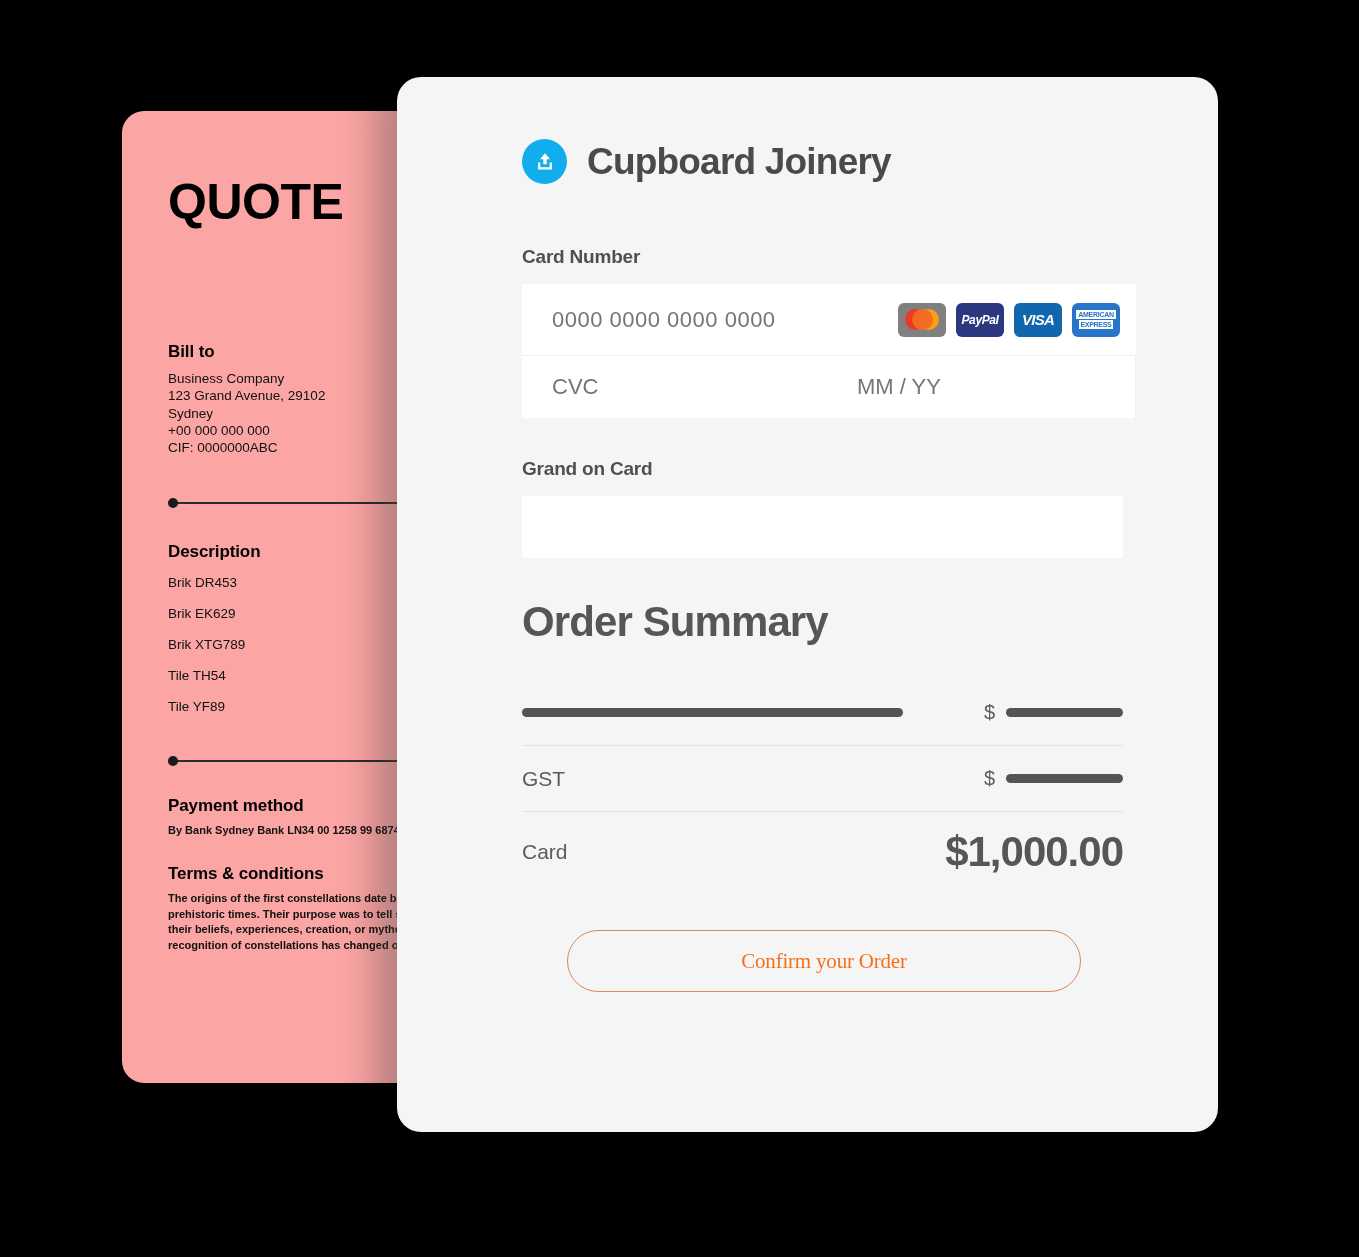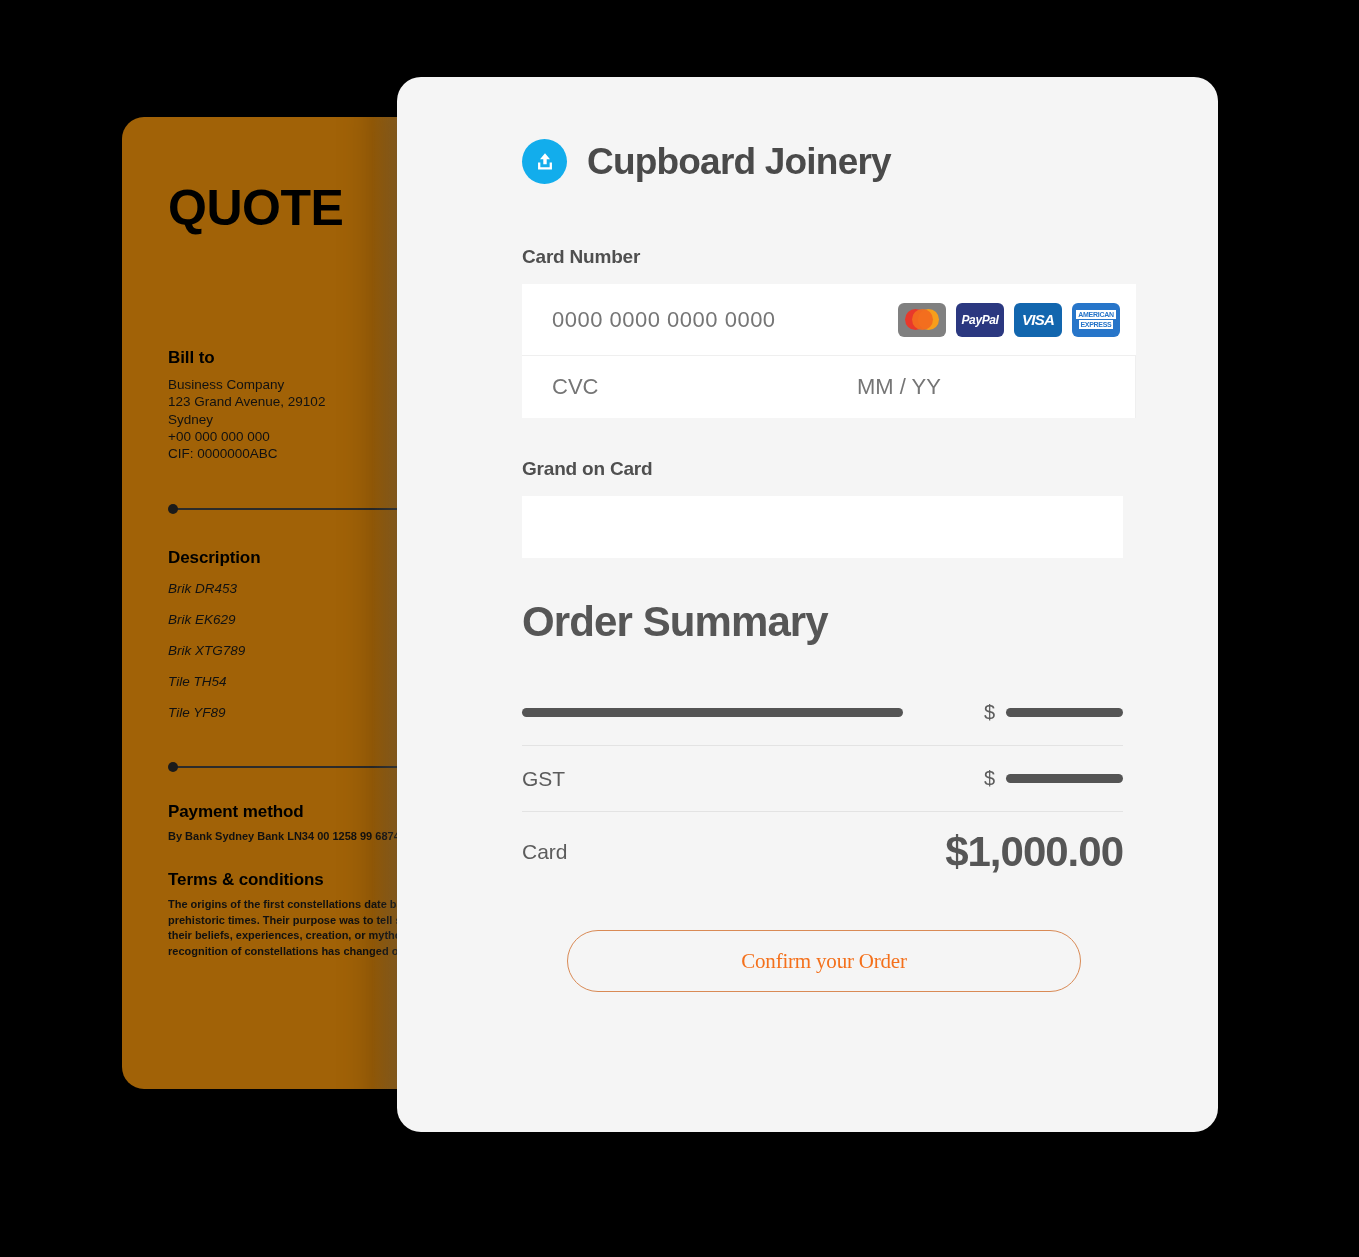--- a/index.html
+++ b/index.html
@@ -16,24 +16,24 @@
     position: relative;
     width: 1359px;
     height: 1257px;
     background: #000000;
   }
 
   
   #quote-card {
     position: absolute;
     left: 122px;
-    top: 117px;
+    top: 111px;
     width: 420px;
     height: 972px;
-    background: #a16207;
+    background: #fca5a5;
     border-radius: 22px;
     overflow: hidden;
   }
   
   #quote-card-shade {
     position: absolute;
     right: 0; top: 0;
     width: 170px; height: 100%;
     background: linear-gradient(to right, rgba(230,230,230,0) 0%, rgba(226,226,226,0.55) 60%, rgba(220,220,220,0.95) 100%);
     pointer-events: none;
@@ -79,21 +79,21 @@
   }
   .dotline .dot {
     position: absolute;
     left: 0; top: 0;
     width: 10px; height: 10px;
     border-radius: 50%;
     background: #1a1a1a;
   }
 
   #desc-block { margin-top: 34px; }
-  #desc-list { margin-top: 13px; font-style: italic; }
+  #desc-list { margin-top: 13px; }
   .desc-item {
     font-size: 13.5px;
     color: #111111;
     margin-bottom: 16px;
     white-space: nowrap;
   }
 
   #payment-block { margin-top: 30px; }
   .small-body {
     font-size: 11px;

